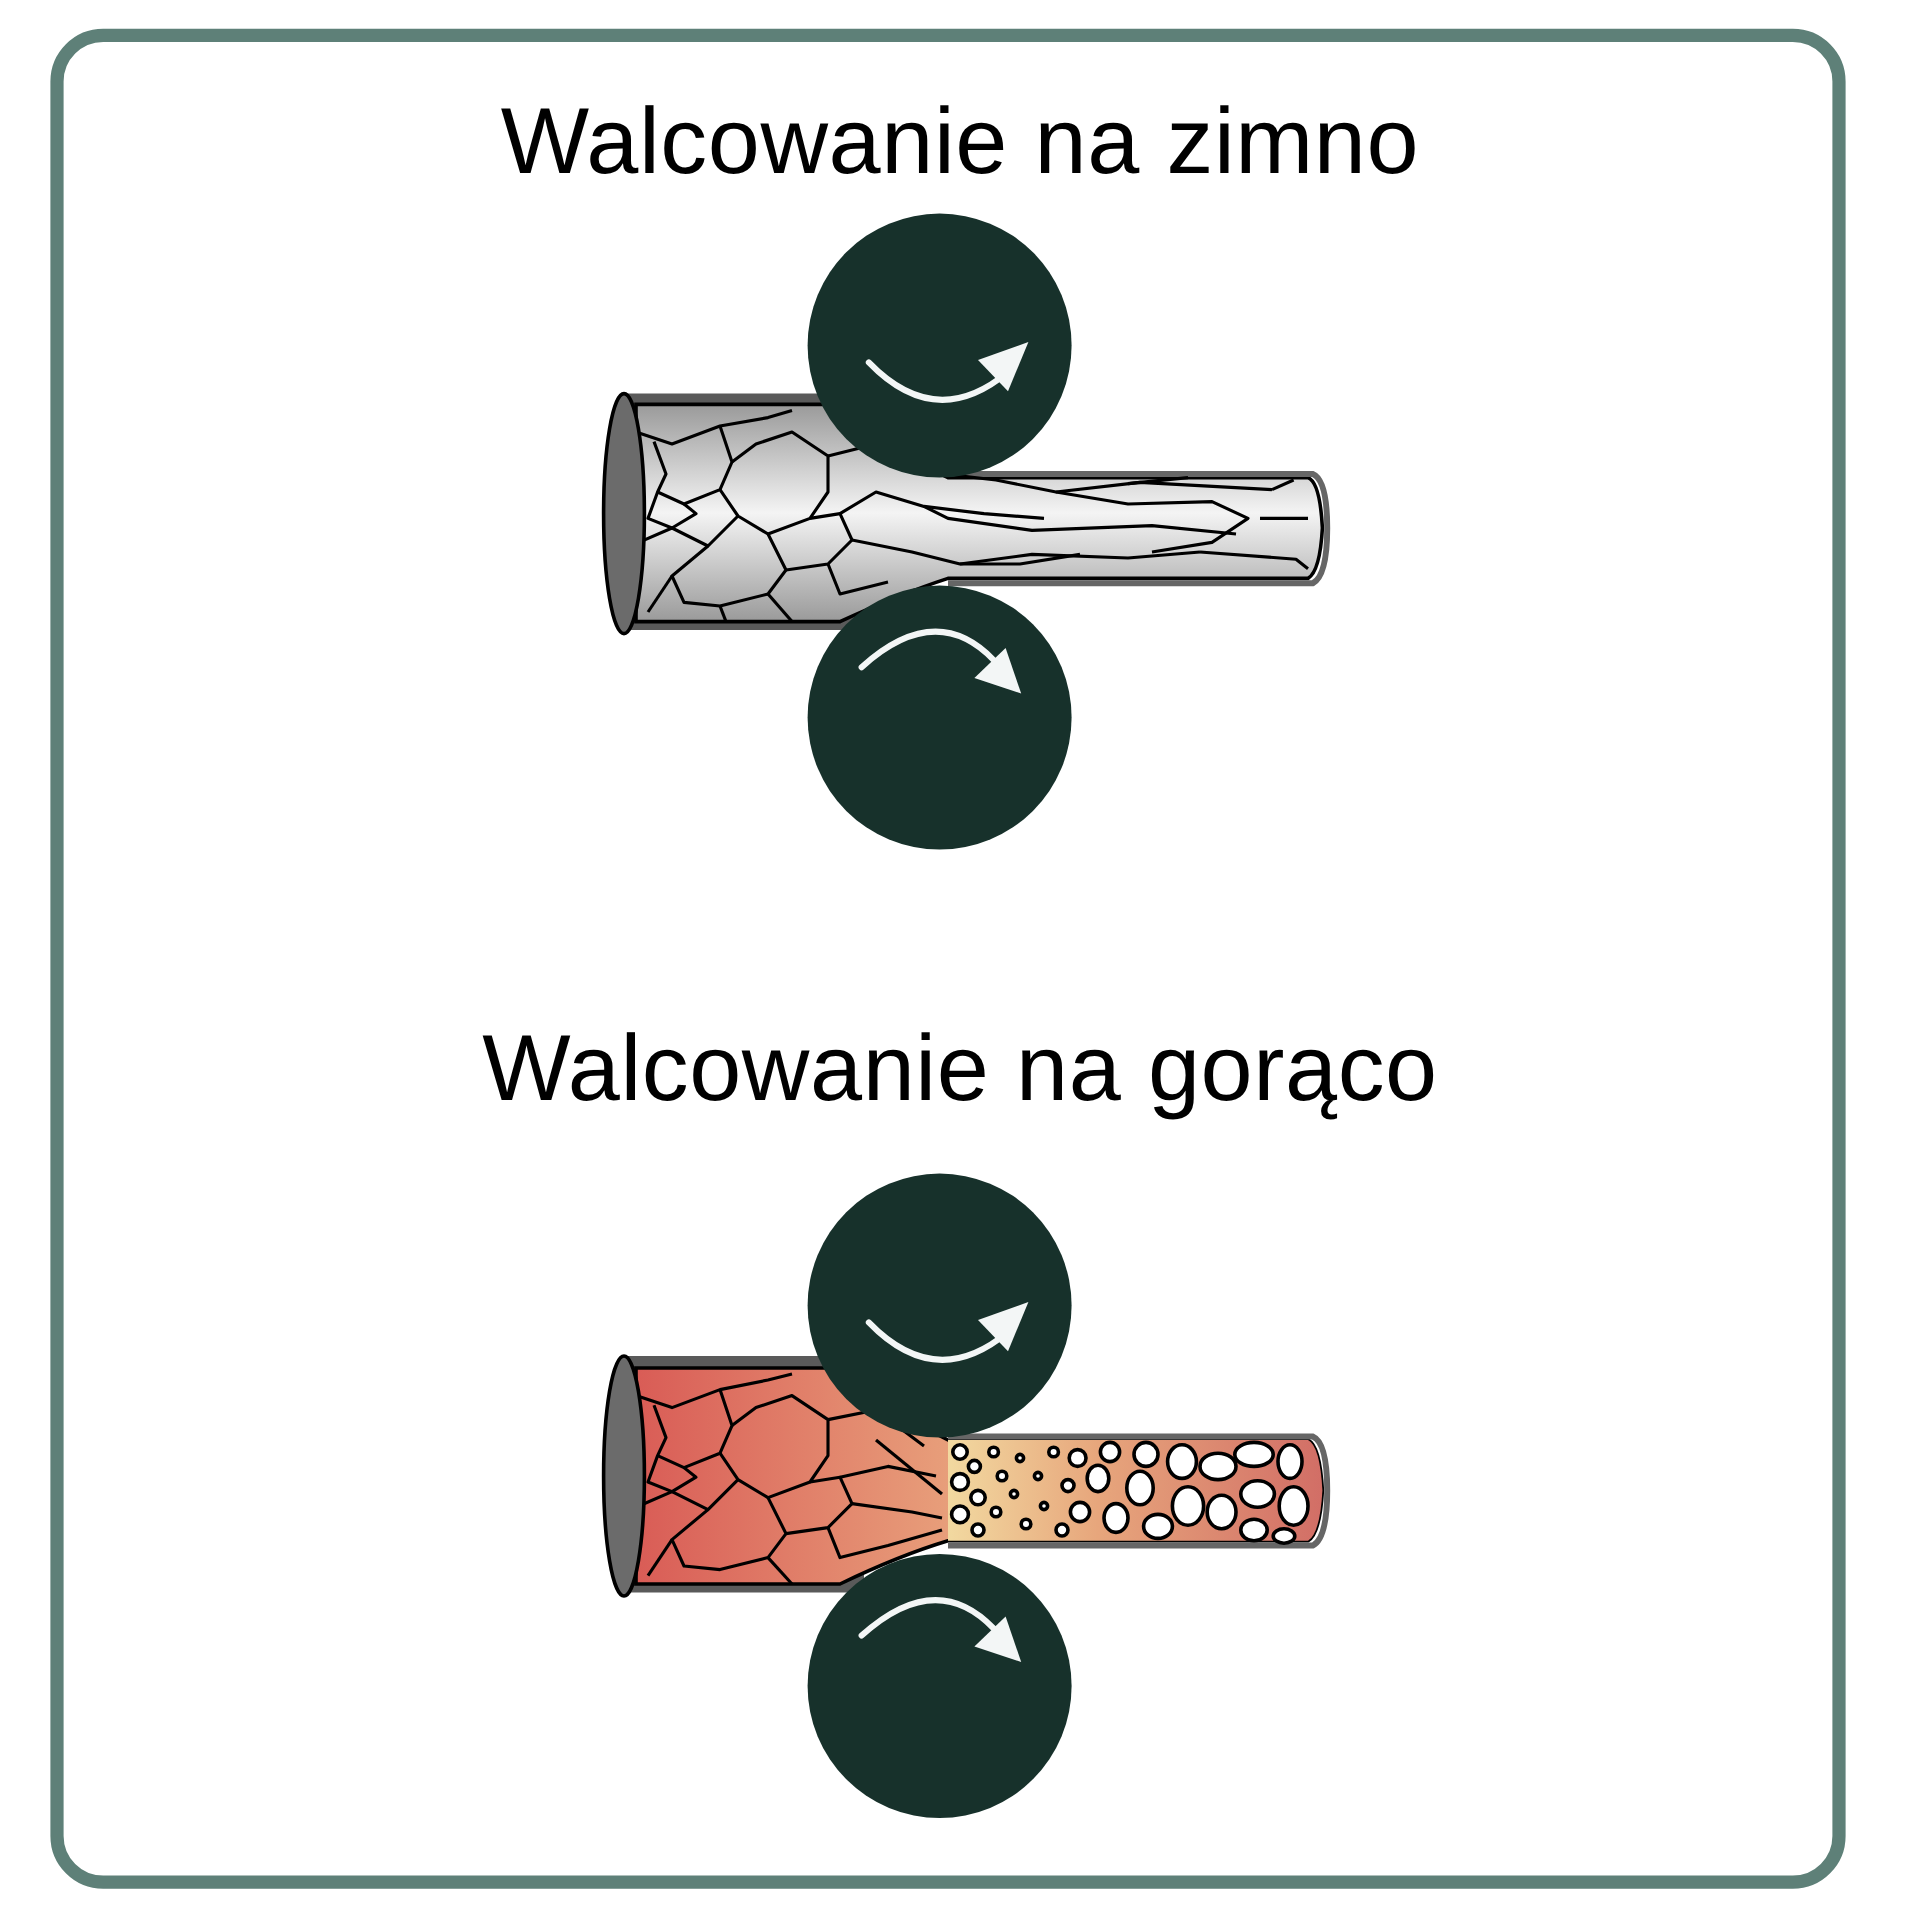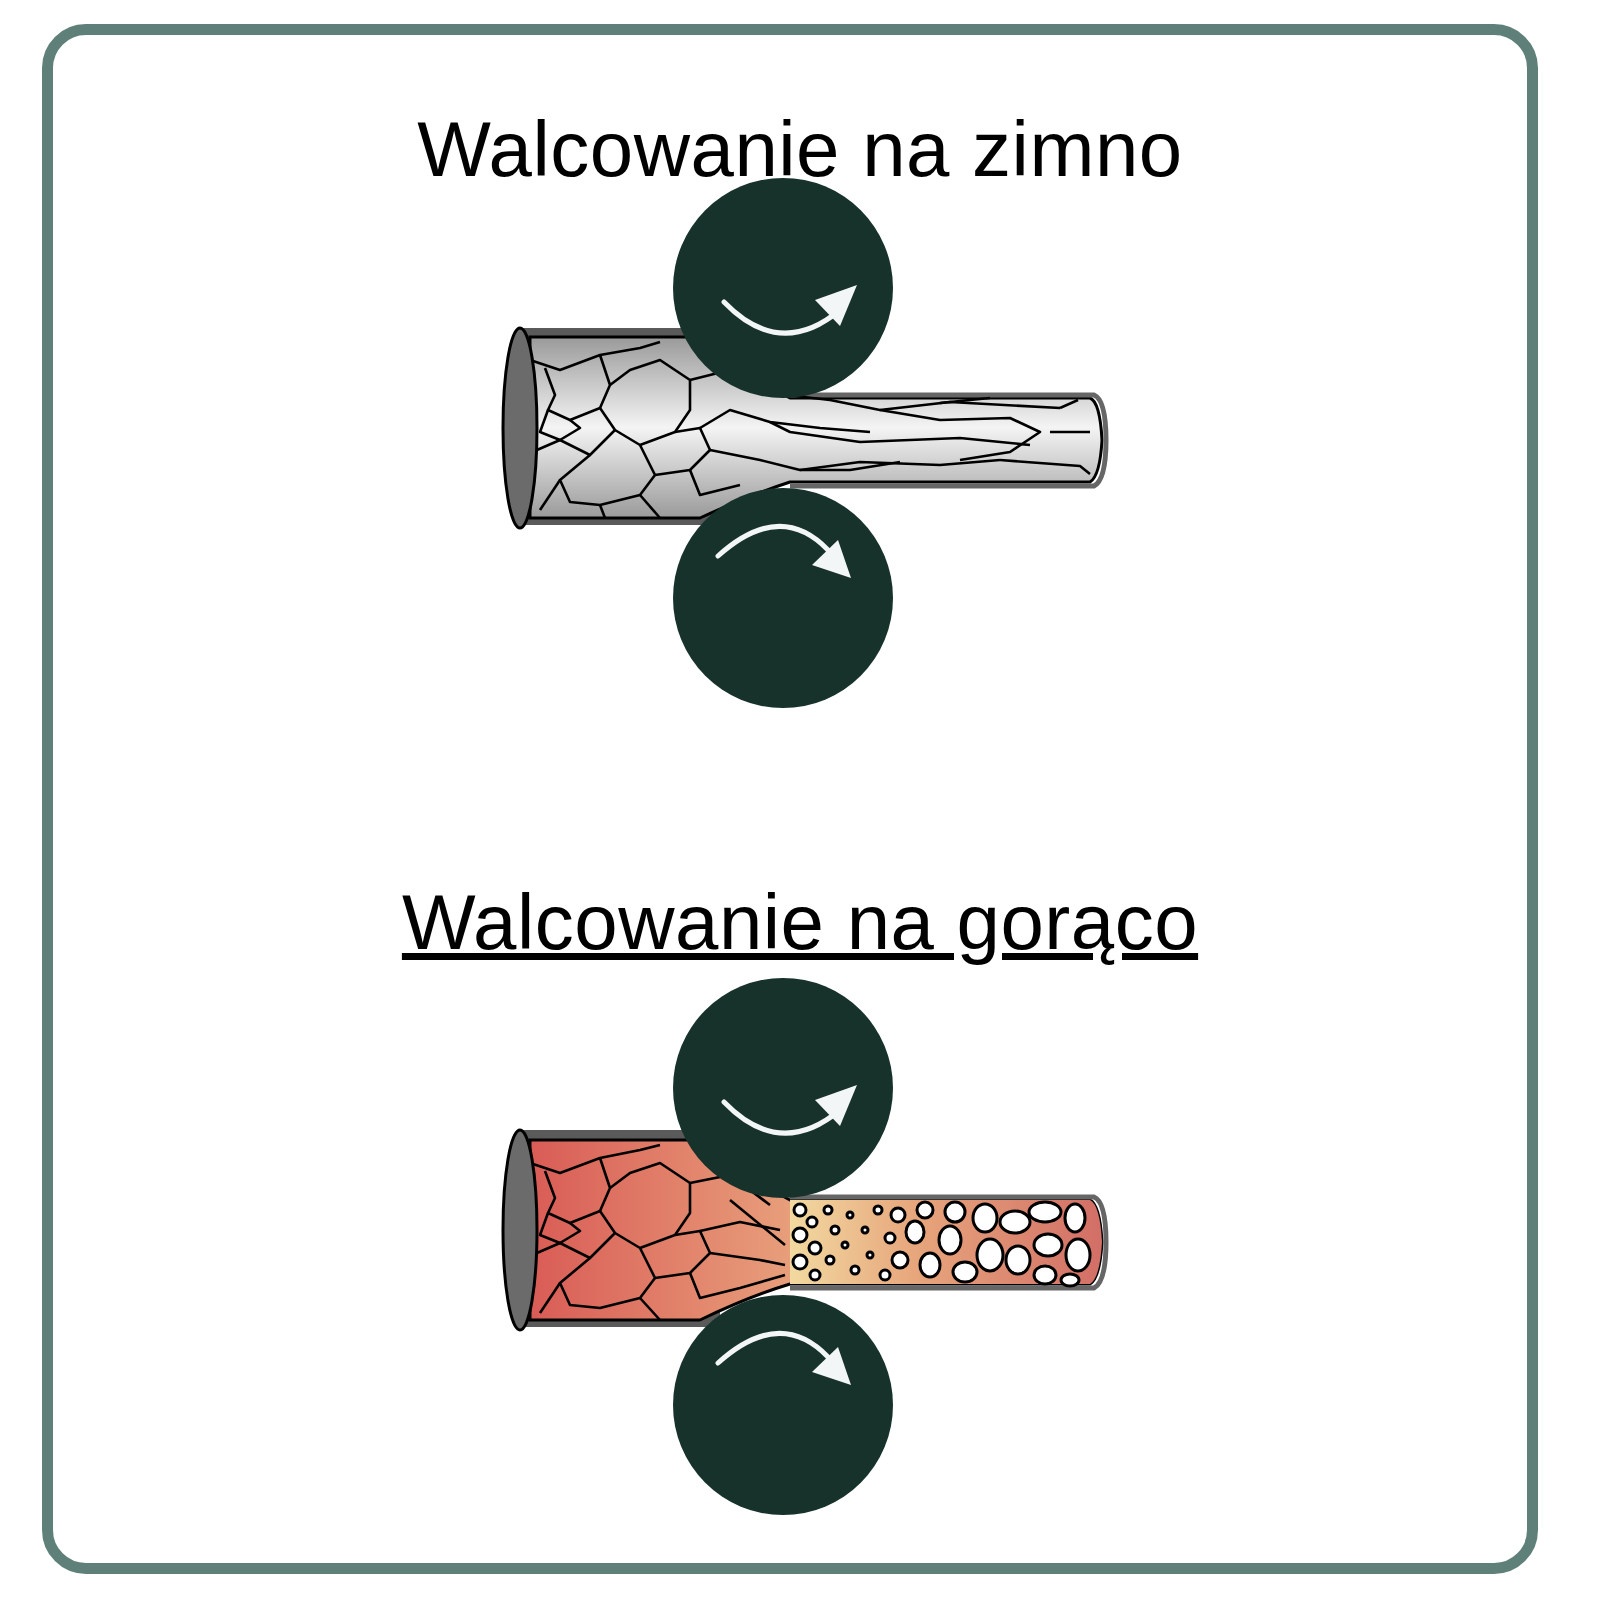--- a/index.html
+++ b/index.html
@@ -1,20 +1,20 @@
 <!DOCTYPE html>
 <html><head>
 <meta charset="utf-8">
 <style>
   html, body { margin:0; padding:0; background:#ffffff; }
   body { width:1600px; height:1600px; position:relative; overflow:hidden; font-family:"Liberation Sans", sans-serif; }
   .frame { position:absolute; left:42px; top:24px; width:1496px; height:1550px; border:11px solid #5e8078; border-radius:44px; box-sizing:border-box; background:#fff; }
-  .title { position:absolute; left:0; width:1600px; text-align:center; font-size:78px; color:#000; letter-spacing:0.5px; font-family:"Liberation Sans", sans-serif;margin-top:32px; }
+  .title { position:absolute; left:0; width:1600px; text-align:center; font-size:78px; color:#000; letter-spacing:0.5px; font-family:"Liberation Sans", sans-serif; }
   .title.cold { top:72px; }
-  .title.hot { top:845px;text-decoration:underline; }
+  .title.hot { top:845px; }
   svg.diagram { position:absolute; left:0; width:1600px; height:600px; }
   svg.cold-svg { top:170px; }
   svg.hot-svg { top:960px; }
 </style>
 </head>
 <body>
 
 <div class="frame"></div>
 
 <div class="title cold">Walcowanie na zimno</div>

